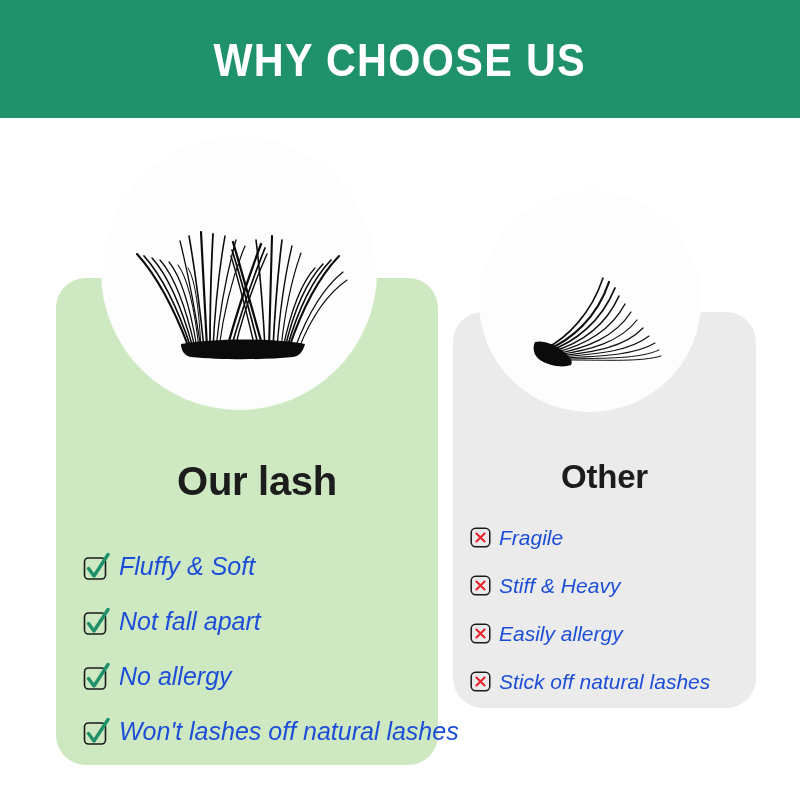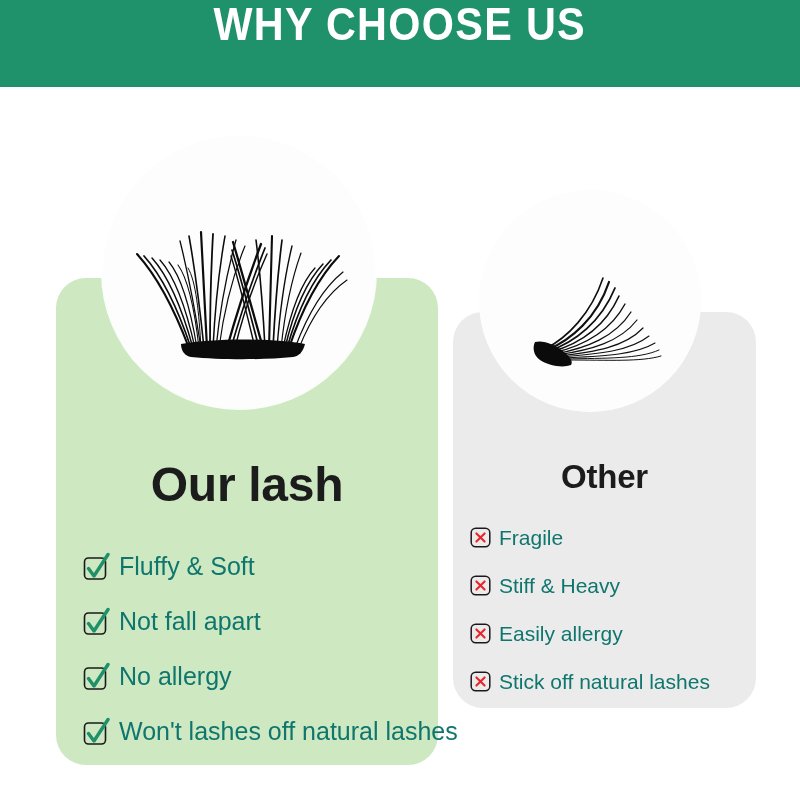--- a/index.html
+++ b/index.html
@@ -18,23 +18,24 @@
     height: 800px;
     background: #ffffff;
   }
 
   
   .banner {
     position: absolute;
     left: 0;
     top: 0;
     width: 800px;
-    height: 87px;
+    height: 118px;
     background: #1f926b;
     display: flex;
+    align-items: center;
     justify-content: center;
   }
   .banner-title {
     color: #ffffff;
     font-size: 47px;
     font-weight: bold;
     letter-spacing: 1.5px;
     line-height: 1;
     transform: scaleX(0.88);
     white-space: nowrap;
@@ -87,22 +88,23 @@
   .card-heading {
     position: absolute;
     width: 100%;
     text-align: center;
     color: #1c1c1c;
     font-weight: bold;
     line-height: 1;
   }
   .card-ours .card-heading {
     top: 183px;
-    font-size: 48px;
+    font-size: 40px;
     letter-spacing: -0.3px;
+    margin-left: 10px;
   }
   .card-other .card-heading {
     top: 148px;
     font-size: 33px;
     letter-spacing: -0.2px;
   }
 
   
   .feature-list {
     position: absolute;
@@ -120,22 +122,23 @@
   .card-other .feature-item { height: 48px; }
 
   .feature-icon {
     flex: 0 0 auto;
     display: block;
   }
   .card-ours .feature-icon { width: 27px; height: 29px; margin-right: 9px; }
   .card-other .feature-icon { width: 21px; height: 21px; margin-right: 8px; }
 
   .feature-label {
-    color: #0f766e;
+    color: #1d4ed8;
     line-height: 1;
+    font-style: italic;
   }
   .card-ours .feature-label { font-size: 25px; }
   .card-other .feature-label { font-size: 21px; }
 </style>
 </head>
 <body>
 
 <div id="page">
 
   <div class="banner">

